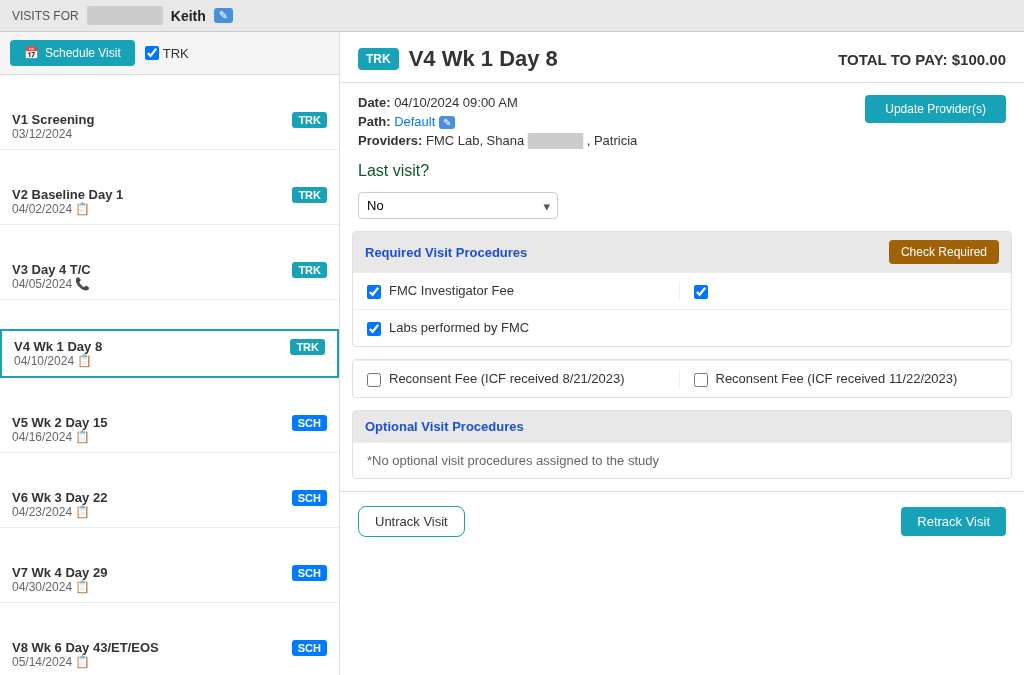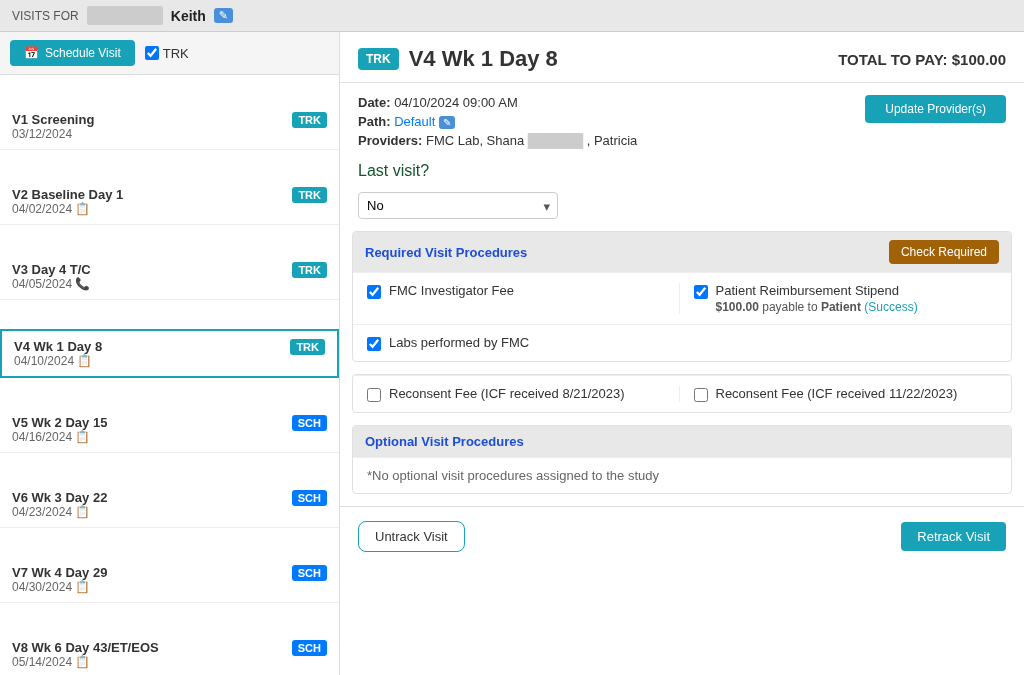--- a/index.html
+++ b/index.html
@@ -212,26 +212,20 @@
         <span class="section-title">Required Visit Procedures</span>
         <button class="check-required-btn">Check Required</button>
       </div>
       <div class="procedure-row">
         <div class="procedure-col">
           <input type="checkbox" class="proc-checkbox" checked="" style="">
           <span class="proc-label">FMC Investigator Fee</span>
         </div>
         <div class="procedure-col">
           <input type="checkbox" class="proc-checkbox" checked="" style="">
-          <div>
-            <div class="proc-label">Patient Reimbursement Stipend</div>
-            <div class="proc-sub">
-              <strong>$100.00</strong> payable to <strong>Patient</strong> <span class="proc-success">(Success)</span>
-            </div>
-          </div>
         </div>
       </div>
       <div class="procedure-row">
         <div class="procedure-col">
           <input type="checkbox" class="proc-checkbox" checked="" style="">
           <span class="proc-label">Labs performed by FMC</span>
         </div>
         <div class="procedure-col"></div>
       </div>
     </div>

